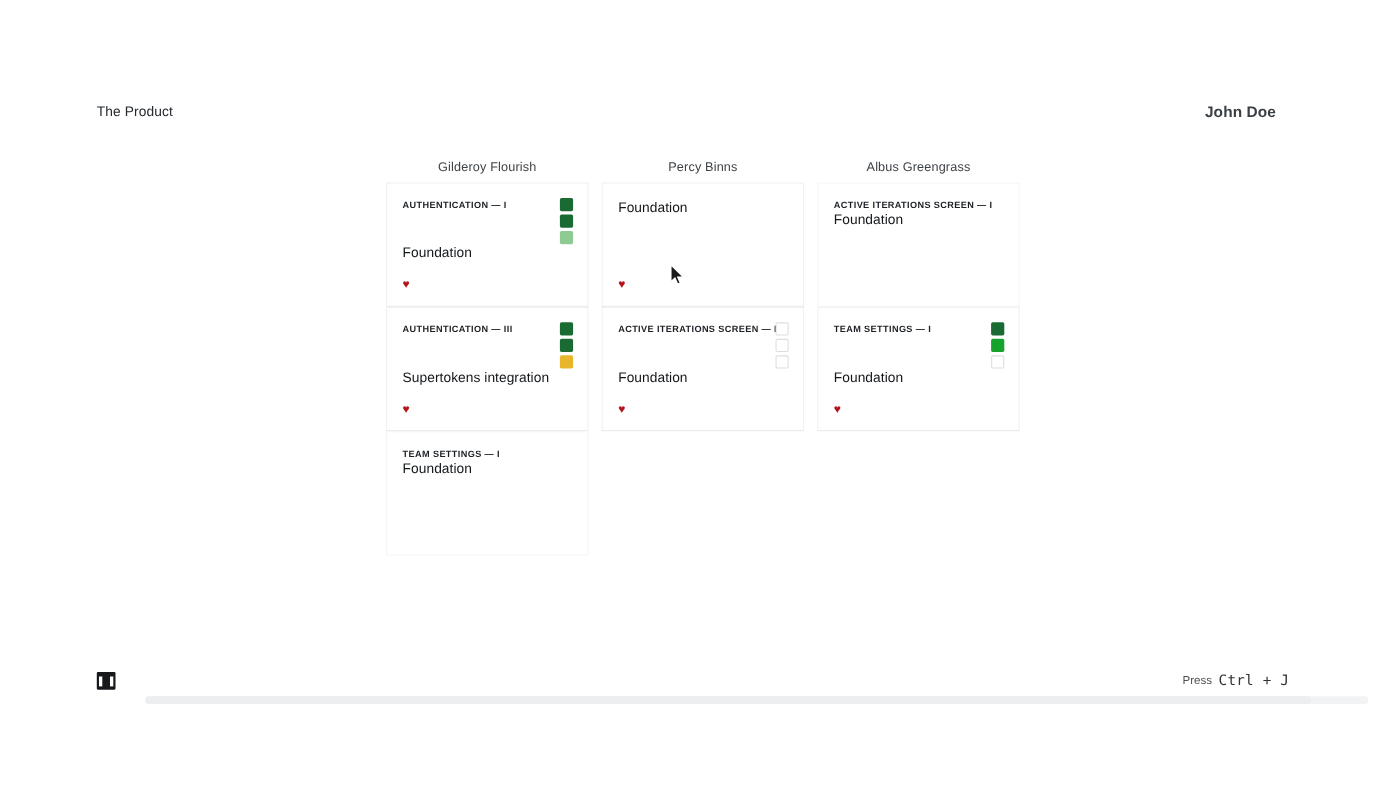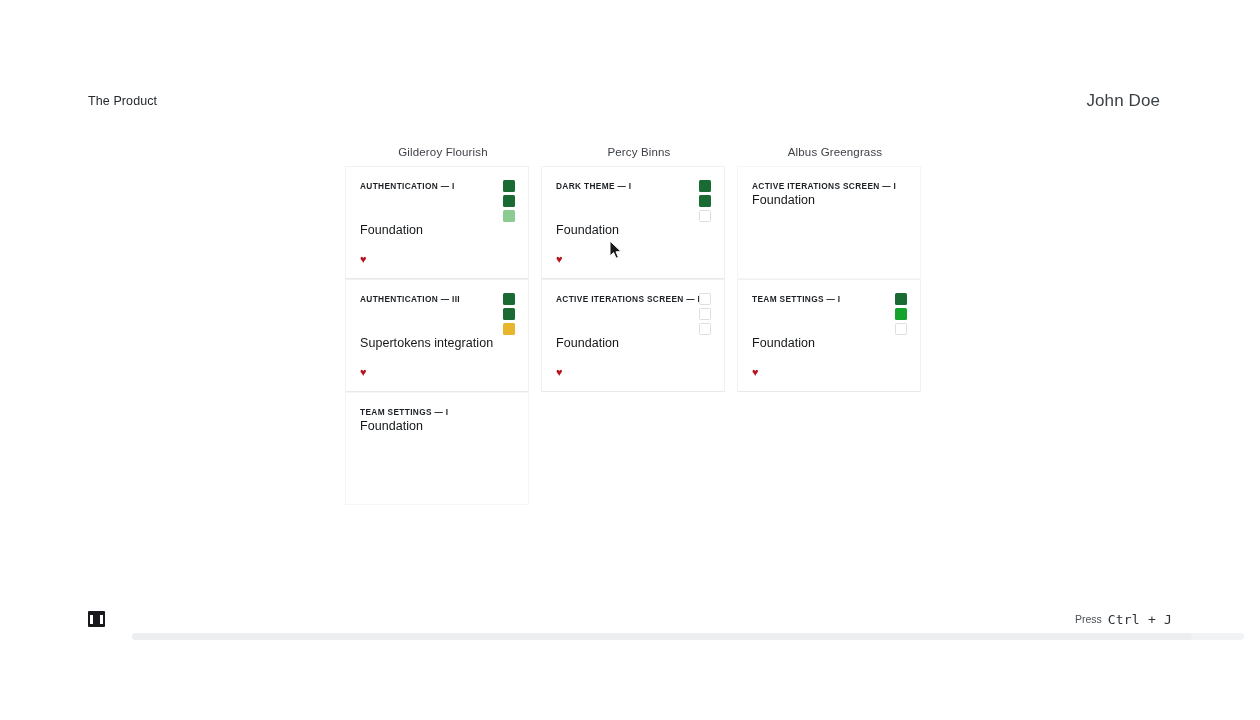--- a/index.html
+++ b/index.html
@@ -28,37 +28,39 @@
     align-items: center;
     justify-content: space-between;
     padding: 0 88px 0 88px;
   }
   .app-title {
     font-size: 12.5px;
     color: #24292e;
     letter-spacing: 0.1px;
   }
   .user-name {
-    font-size: 17px;
+    font-size: 14px;
     color: #3a3f44;
     letter-spacing: 0.1px;
+    font-weight: bold;
   }
 
   
   .board {
     position: absolute;
     top: 138px;
     left: 345px;
     display: flex;
     gap: 0px;
   }
   .column {
     width: 196px;
     display: flex;
     flex-direction: column;
+    align-items: center;
   }
   .col-head {
     height: 28px;
     display: flex;
     align-items: center;
     justify-content: center;
     font-size: 11.5px;
     color: #3d4247;
     letter-spacing: 0.15px;
   }
@@ -246,28 +248,20 @@
               <div class="swatches"></div>
             </div>
             <div class="card-title">Foundation</div>
           </div>
         </div>
       </div>
       <div class="column">
         <div class="col-head">Percy Binns</div>
         <div class="col-body">
           <div class="card">
-            <div class="card-head">
-              <div class="card-epic">DARK THEME — I</div>
-              <div class="swatches">
-                <span class="sw" style="background: rgb(26, 107, 51);"></span>
-                <span class="sw" style="background: rgb(26, 107, 51);"></span>
-                <span class="sw empty"></span>
-              </div>
-            </div>
             <div class="card-title">Foundation</div>
             <div class="card-foot">
               <span class="heart">♥</span>
             </div>
           </div>
           <div class="card">
             <div class="card-head">
               <div class="card-epic">ACTIVE ITERATIONS SCREEN — I</div>
               <div class="swatches">
                 <span class="sw empty"></span>

